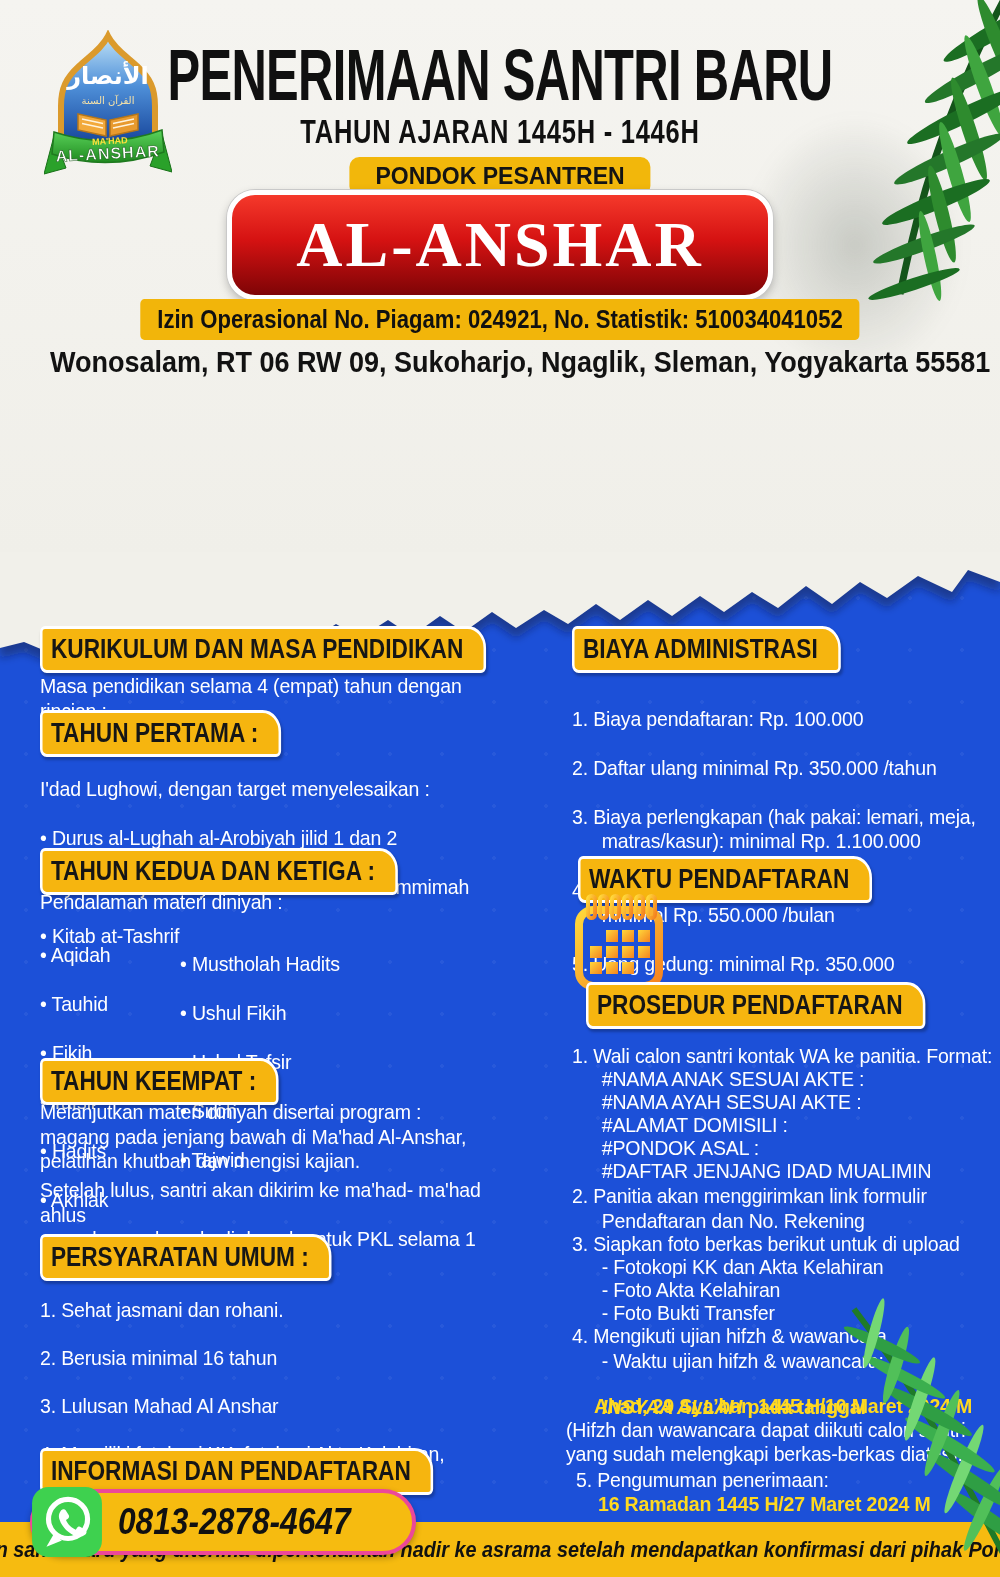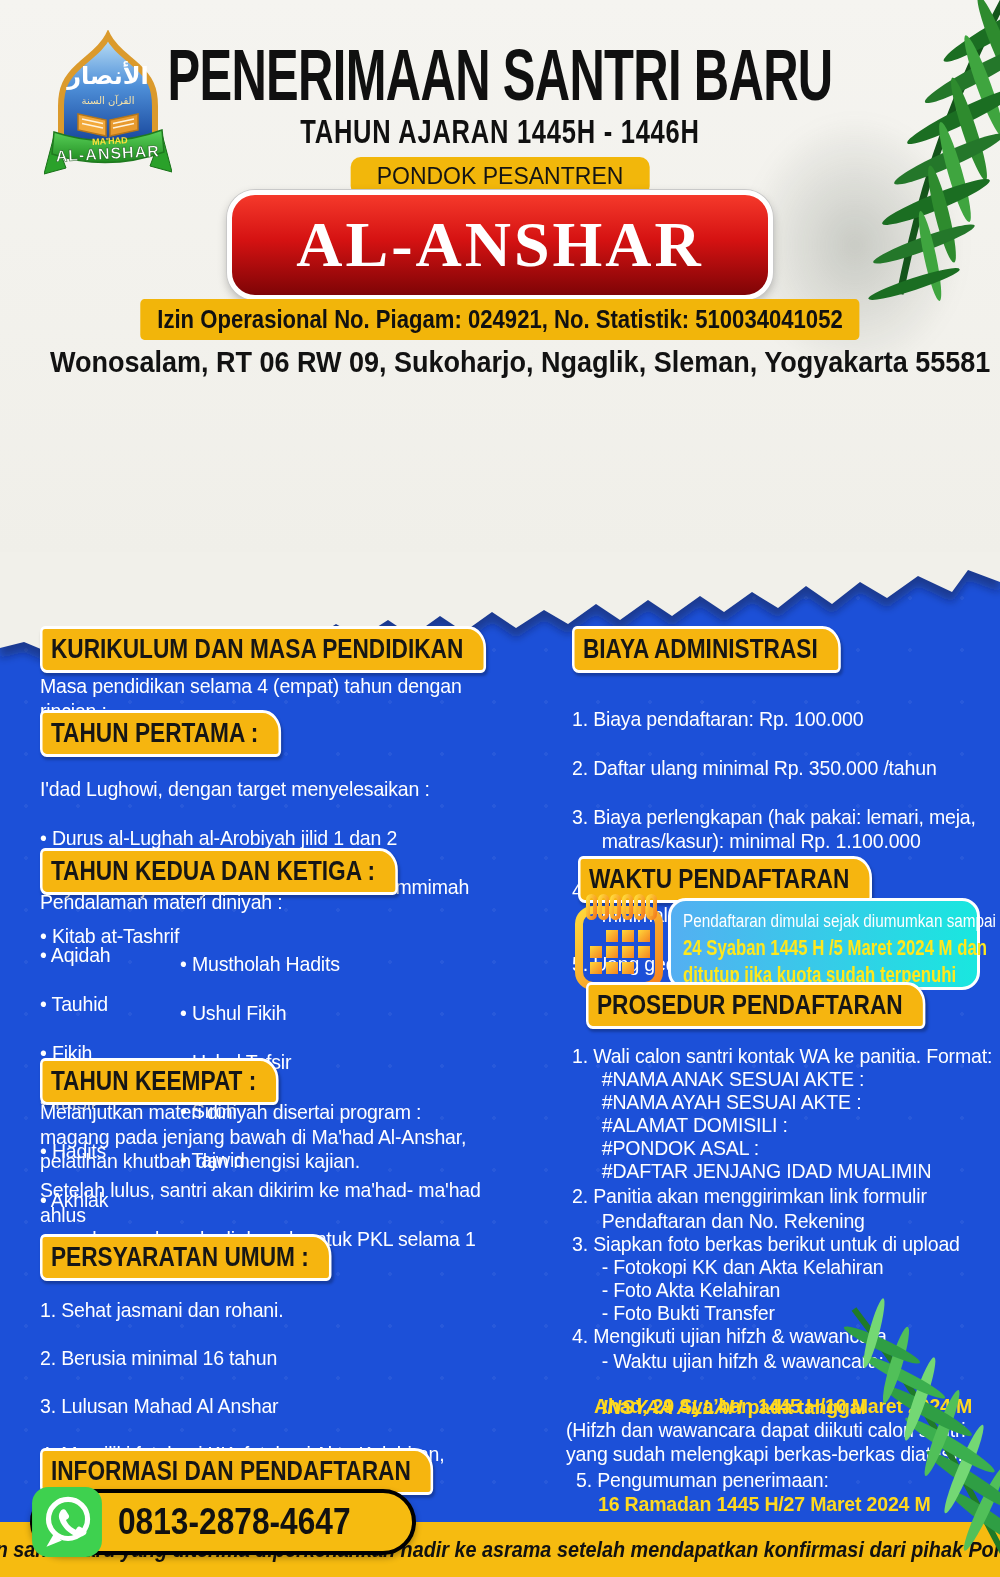--- a/index.html
+++ b/index.html
@@ -15,21 +15,21 @@
   .leafshadow{position:absolute;right:30px;top:110px;width:230px;height:270px;
          background:radial-gradient(ellipse,rgba(90,100,90,.28),transparent 68%);
          filter:blur(7px);}
   .title{position:absolute;top:34px;left:0;width:100%;text-align:center;
          font-size:72px;font-weight:700;color:#101010;letter-spacing:-1px;
          transform:scaleX(.68);transform-origin:center;white-space:nowrap;}
   .subtitle{position:absolute;top:112px;left:0;width:100%;text-align:center;
          font-size:34px;font-weight:700;color:#101010;letter-spacing:1px;
          transform:scaleX(.75);transform-origin:center;white-space:nowrap;}
   .orgtab{position:absolute;top:157px;left:50%;transform:translateX(-50%);
-         background:#F2B70B;color:#141414;font-weight:400;font-size:23px;
+         background:#F2B70B;color:#141414;font-weight:700;font-size:23px;
          padding:6px 26px;border-radius:10px;white-space:nowrap;}
   .redbox{position:absolute;top:190px;left:50%;transform:translateX(-50%);
          width:536px;height:100px;border:5px solid #fff;border-radius:28px;
          background:linear-gradient(180deg,#F5392B 0%,#D51212 45%,#7E0406 100%);
          box-shadow:0 0 0 1px #c9c9c9,0 4px 10px rgba(0,0,0,.25);
          display:flex;align-items:center;justify-content:center;}
   .redbox span{font-family:"Liberation Serif",serif;font-size:64px;font-weight:700;
          color:#fff;letter-spacing:3px;white-space:nowrap;}
   .license{position:absolute;top:299px;left:50%;background:#F2B50A;color:#111;
          font-size:26px;font-weight:700;padding:5px 20px;border-radius:5px;
@@ -63,22 +63,22 @@
   .cyanbox{position:absolute;left:96px;top:272px;width:312px;height:92px;
      background:linear-gradient(90deg,#54AFF2 0%,#19E7DF 100%);
      border:3px solid #fff;border-radius:18px;padding:8px 12px;box-sizing:border-box;}
   .cyanbox .l1{color:#fff;font-size:18px;line-height:25px;white-space:nowrap;
      transform:scaleX(.85);transform-origin:left top;}
   .cyanbox .l2{color:#FFE81C;font-size:22px;font-weight:700;line-height:27px;
      white-space:nowrap;transform:scaleX(.76);transform-origin:left top;}
   
   .infohdr{left:40px;top:1448px;}
   .phone-pill{position:absolute;left:30px;top:1489px;background:#F6BB10;
-     border:4px solid #000000;border-radius:36px;padding:8px 30px 8px 84px;
-     box-shadow:0 3px 6px rgba(0,0,0,.3);z-index:6;}
+     border:4px solid #ec4899;border-radius:36px;padding:8px 30px 8px 84px;
+     box-shadow:0 3px 6px rgba(0,0,0,.3);z-index:6;font-style:italic;}
   .phone-pill .num{font-size:36px;font-weight:700;color:#111;letter-spacing:0;
      white-space:nowrap;display:inline-block;transform:scaleX(.88);
      transform-origin:left center;}
   .waicon{position:absolute;left:-4px;top:-8px;z-index:7;}
   
   .footer{position:absolute;left:0;bottom:0;width:100%;height:55px;background:#F6BB10;
      display:flex;align-items:center;justify-content:center;z-index:4;}
   .footer span{font-size:22px;font-weight:700;font-style:italic;color:#111;
      transform:scaleX(.9);white-space:nowrap;}
   .palm{position:absolute;pointer-events:none;}
@@ -226,25 +226,20 @@
           <rect x="66" y="38" width="12" height="12"></rect>
         <rect x="18" y="54" width="12" height="12"></rect>
           <rect x="34" y="54" width="12" height="12"></rect>
           <rect x="50" y="54" width="12" height="12"></rect>
           <rect x="66" y="54" width="12" height="12"></rect>
         <rect x="18" y="70" width="12" height="12"></rect>
           <rect x="34" y="70" width="12" height="12"></rect>
           <rect x="50" y="70" width="12" height="12"></rect>
       </g>
     </svg>
-    <div class="cyanbox">
-      <div class="l1">Pendaftaran dimulai sejak diumumkan sampai</div>
-      <div class="l2">24 Syaban 1445 H /5 Maret 2024 M dan</div>
-      <div class="l2">ditutup jika kuota sudah terpenuhi</div>
-    </div>
 
     <div class="shdr" style="top:356px;left:14px;">PROSEDUR PENDAFTARAN</div>
     <div class="b t hang" style="top:418px;line-height:23px;">1. Wali calon santri kontak WA ke panitia. Format:
 #NAMA ANAK SESUAI AKTE :
 #NAMA AYAH SESUAI AKTE :
 #ALAMAT DOMISILI :
 #PONDOK ASAL :
 #DAFTAR JENJANG IDAD MUALIMIN</div>
     <div class="b t hang" style="top:558px;">2. Panitia akan menggirimkan link formulir
 Pendaftaran dan No. Rekening</div>

